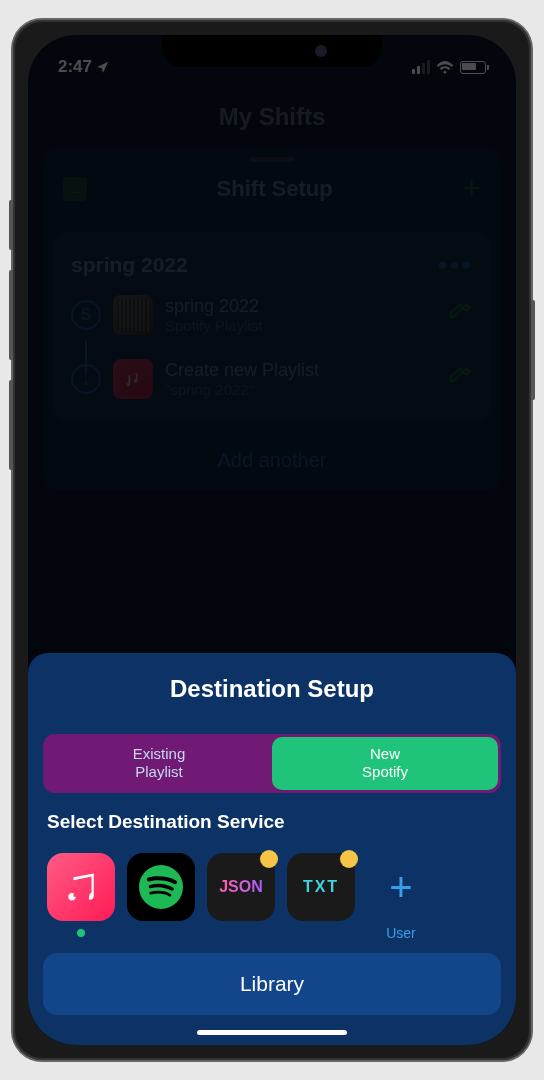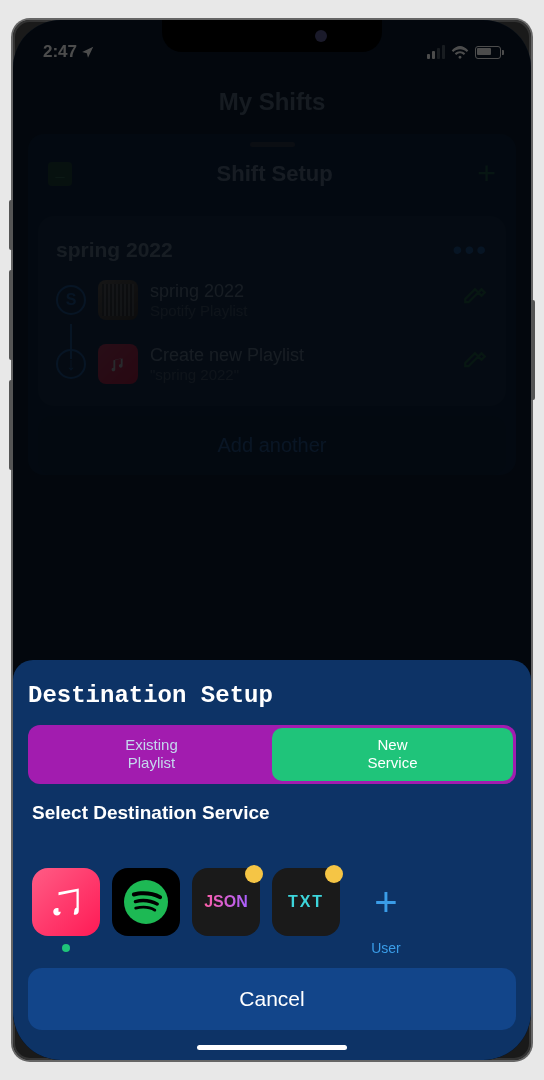--- a/index.html
+++ b/index.html
@@ -1,17 +1,17 @@
 <!DOCTYPE html>
 <html><head>
   <meta charset="utf-8">
   <style>
     * { margin: 0; padding: 0; box-sizing: border-box; font-family: -apple-system, BlinkMacSystemFont, 'Segoe UI', sans-serif; }
     body { background: #e8e8e8; display: flex; justify-content: center; align-items: center; min-height: 1080px; }
-    .phone-frame { width: 518px; height: 1040px; background: #1a1a1a; border-radius: 17px; box-shadow: 0 0 0 2px #666, inset 0 0 0 2px #333; position: relative; }
+    .phone-frame { width: 518px; height: 1040px; background: #1a1a1a; border-radius: 29px; padding: 15px; box-shadow: 0 0 0 2px #666, inset 0 0 0 2px #333; position: relative; }
     .phone-frame::before { content: ''; position: absolute; left: -4px; top: 180px; width: 4px; height: 50px; background: #555; border-radius: 2px 0 0 2px; }
     .phone-frame::after { content: ''; position: absolute; left: -4px; top: 250px; width: 4px; height: 90px; background: #555; border-radius: 2px 0 0 2px; box-shadow: 0 110px 0 #555; }
     .phone-right-btn { position: absolute; right: -4px; top: 280px; width: 4px; height: 100px; background: #555; border-radius: 0 2px 2px 0; }
     .screen { width: 100%; height: 100%; background: #0a1a2e; border-radius: 48px; overflow: hidden; position: relative; }
     .notch { position: absolute; top: 0; left: 50%; transform: translateX(-50%); width: 220px; height: 32px; background: #000; border-radius: 0 0 20px 20px; z-index: 100; }
     .notch::after { content: ''; position: absolute; right: 55px; top: 10px; width: 12px; height: 12px; background: #1a1a2a; border-radius: 50%; }
     .status-bar { display: flex; justify-content: space-between; align-items: center; padding: 14px 30px 0; height: 50px; color: #fff; font-weight: 600; font-size: 17px; }
     .status-left { display: flex; align-items: center; gap: 4px; }
     .status-right { display: flex; align-items: center; gap: 6px; }
     .signal { display: flex; gap: 2px; align-items: flex-end; }
@@ -47,27 +47,27 @@
     .spotify-thumb { background: linear-gradient(135deg, #8a7a6a, #4a3a2a); position: relative; overflow: hidden; }
     .spotify-thumb::after { content: ''; position: absolute; inset: 4px; background: repeating-linear-gradient(90deg, #333, #333 2px, #888 2px, #888 4px); opacity: 0.6; }
     .am-thumb { background: linear-gradient(135deg, #ff4570, #ff1a4a); display: flex; align-items: center; justify-content: center; color: #fff; }
     .row-text { flex: 1; }
     .row-title { color: #94a8c0; font-size: 18px; font-weight: 500; }
     .row-sub { color: #5a6d85; font-size: 15px; }
     .edit-icon { width: 26px; height: 26px; color: #2b8050; }
     .add-another { background: #0a2642; border-radius: 14px; margin: 10px; padding: 18px; text-align: center; color: #3578c8; font-size: 20px; font-weight: 500; }
     
     .bottom-sheet { position: absolute; bottom: 0; left: 0; right: 0; background: #0d3366; border-radius: 20px 20px 0 0; padding: 22px 15px 30px; z-index: 10; }
-    .sheet-title { color: #fff; font-size: 24px; font-weight: 600; margin-bottom: 16px; font-family: Liberation Mono, monospace; }
-    .segment { display: flex; background: #a21caf; border-radius: 12px; padding: 3px; margin-bottom: 18px; }
+    .sheet-title { text-align: center; color: #fff; font-size: 24px; font-weight: 600; margin-bottom: 31px; }
+    .segment { display: flex; background: #701a75; border-radius: 12px; padding: 3px; margin-bottom: 18px; }
     .segment-item { flex: 1; text-align: center; padding: 8px 4px; color: #c5d8ee; font-size: 15px; border-radius: 10px; line-height: 1.25; }
     .segment-item.active { background: #1fc47a; color: #fff; font-weight: 500; }
-    .select-label { color: #fff; font-size: 19px; font-weight: 600; margin-bottom: 12px; padding-left: 4px; }
+    .select-label { color: #fff; font-size: 19px; font-weight: 600; margin-bottom: 20px; padding-left: 4px; }
     .service-row { display: flex; gap: 12px; align-items: flex-start; margin-bottom: 12px; padding-left: 4px; }
-    .service-item { display: flex; flex-direction: column; align-items: center; gap: 4px; margin-top: 32px; }
+    .service-item { display: flex; flex-direction: column; align-items: center; gap: 4px; }
     .service-icon { width: 68px; height: 68px; border-radius: 16px; display: flex; align-items: center; justify-content: center; position: relative; }
     .apple-music { background: linear-gradient(135deg, #ff5c85, #ff1a55); }
     .apple-music svg { width: 36px; height: 36px; }
     .spotify-icon { background: #000; }
     .spotify-icon svg { width: 48px; height: 48px; }
     .json-icon { background: #1a1a1a; }
     .json-text { font-size: 16px; font-weight: 800; background: linear-gradient(90deg, #ff5fa8, #a85fff); -webkit-background-clip: text; background-clip: text; color: transparent; }
     .txt-icon { background: #1a1a1a; justify-content: center; }
     .txt-text { font-size: 16px; font-weight: 800; color: #3dd5db; letter-spacing: 2px; }
     .badge { position: absolute; top: -3px; right: -3px; width: 18px; height: 18px; background: #f5c545; border-radius: 50%; }
@@ -162,21 +162,21 @@
     </div>
 
     <div class="dimmed-bg"></div>
 
     <div class="bottom-sheet">
       <div class="sheet-title">Destination Setup</div>
       <div class="segment">
         <div class="segment-item" style="white-space:pre-line">Existing
 Playlist</div>
         <div class="segment-item active" style="white-space:pre-line">New
-Service</div>
+Spotify</div>
       </div>
       <div class="select-label">Select Destination Service</div>
       <div class="service-row">
         <div class="service-item">
           <div class="service-icon apple-music">
             <svg viewBox="0 0 24 24" fill="#fff">
                 <path d="M8.5 18.5c0 1.4-1.1 2.5-2.5 2.5S3.5 19.9 3.5 18.5 4.6 16 6 16c.4 0 .7.1 1 .2V7.5L19 5v10.7c.3-.1.6-.2 1-.2 1.4 0-1.1 0 0 0-1.4 0-2.5 1.1-2.5 2.5S16.6 20.5 18 20.5s2.5-1.1 2.5-2.5V3L7 5.5v13z"></path>
               </svg>
           </div>
           <div class="selected-dot"></div>
@@ -199,18 +199,18 @@
           <div class="service-icon txt-icon">
             <span class="txt-text">TXT</span>
             <div class="badge"></div>
           </div>
         </div>
         <div class="service-item">
           <div class="other-plus">+</div>
           <div class="other-label">User</div>
         </div>
       </div>
-      <div class="cancel-btn">Cancel</div>
+      <div class="cancel-btn">Library</div>
     </div>
 
     <div class="home-indicator"></div>
   </div>
 </div>
 
 </body></html>

